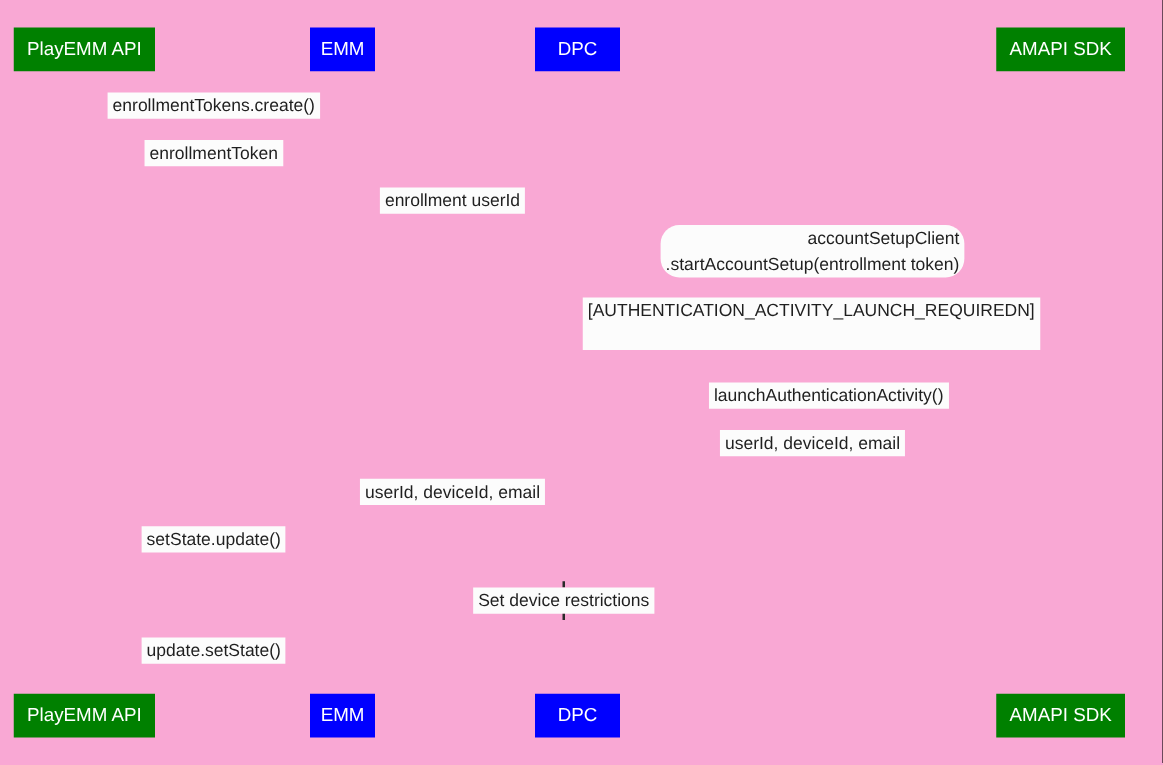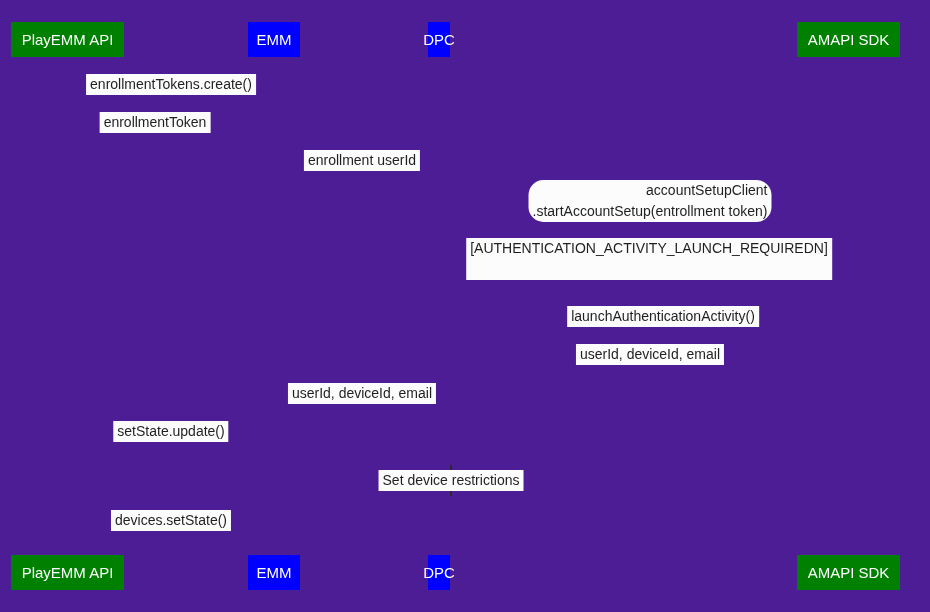--- a/index.html
+++ b/index.html
@@ -22,21 +22,21 @@
     align-items: center;
     justify-content: center;
     color: #ffffff;
     font-size: 15px;
     white-space: nowrap;
   }
   .actor.top { top: 22px; }
   .actor.bottom { top: 555px; }
   .actor.playemm { left: 11px;  width: 113px; }
   .actor.emm     { left: 248px; width: 52px; }
-  .actor.dpc     { left: 428px; width: 22px; }
+  .actor.dpc     { left: 428px; width: 68px; }
   .actor.amapi   { left: 797px; width: 103px; }
   .msg {
     position: absolute;
     transform: translateX(-50%);
     background: #fcfcfc;
     color: #1f1f1f;
     font-size: 14px;
     line-height: 21px;
     height: 21px;
     padding: 0 4px;
@@ -50,30 +50,30 @@
   .tick {
     position: absolute;
     width: 2px;
     height: 5px;
     background: #2a2a2a;
   }
 </style>
 </head>
 <body>
 
-<div class="stage" style="background-color: #4c1d95;">
+<div class="stage" style="background-color: #f9a8d4;">
 
   <div class="actor top playemm" style="background-color: rgb(0, 128, 0);">PlayEMM API</div>
   <div class="actor top emm" style="background-color: rgb(0, 0, 255);">EMM</div>
   <div class="actor top dpc" style="background-color: rgb(0, 0, 255);">DPC</div>
   <div class="actor top amapi" style="background-color: rgb(0, 128, 0);">AMAPI SDK</div>
 
   <div class="msg" style="left:171px; top:74px;">enrollmentTokens.create()</div>
 
-  <div class="msg" style="left:155px; top:112px;">enrollmentToken</div>
+  <div class="msg" style="left:171px; top:112px;">enrollmentToken</div>
 
   <div class="msg" style="left:362px; top:150px;">enrollment userId</div>
 
   <div class="msg two-line" style="left:650px; top:180px;border-radius:15px;">
     <div>accountSetupClient</div>
     <div>.startAccountSetup(entrollment token)</div>
   </div>
 
   <div class="msg two-line" style="left:649px; top:238px;">
     <div>[AUTHENTICATION_ACTIVITY_LAUNCH_REQUIREDN]</div>
@@ -84,20 +84,20 @@
   <div class="msg" style="left:650px; top:344px;">userId, deviceId, email</div>
 
   <div class="msg" style="left:362px; top:383px;">userId, deviceId, email</div>
 
   <div class="msg" style="left:171px; top:421px;">setState.update()</div>
 
   <span class="tick" style="left:450px; top:465px;"></span>
   <div class="msg" style="left:451px; top:470px;">Set device restrictions</div>
   <span class="tick" style="left:450px; top:491px;"></span>
 
-  <div class="msg" style="left:171px; top:510px;">devices.setState()</div>
+  <div class="msg" style="left:171px; top:510px;">update.setState()</div>
 
   <div class="actor bottom playemm" style="background-color: rgb(0, 128, 0);">PlayEMM API</div>
   <div class="actor bottom emm" style="background-color: rgb(0, 0, 255);">EMM</div>
   <div class="actor bottom dpc" style="background-color: rgb(0, 0, 255);">DPC</div>
   <div class="actor bottom amapi" style="background-color: rgb(0, 128, 0);">AMAPI SDK</div>
 
 </div>
 
 </body></html>

